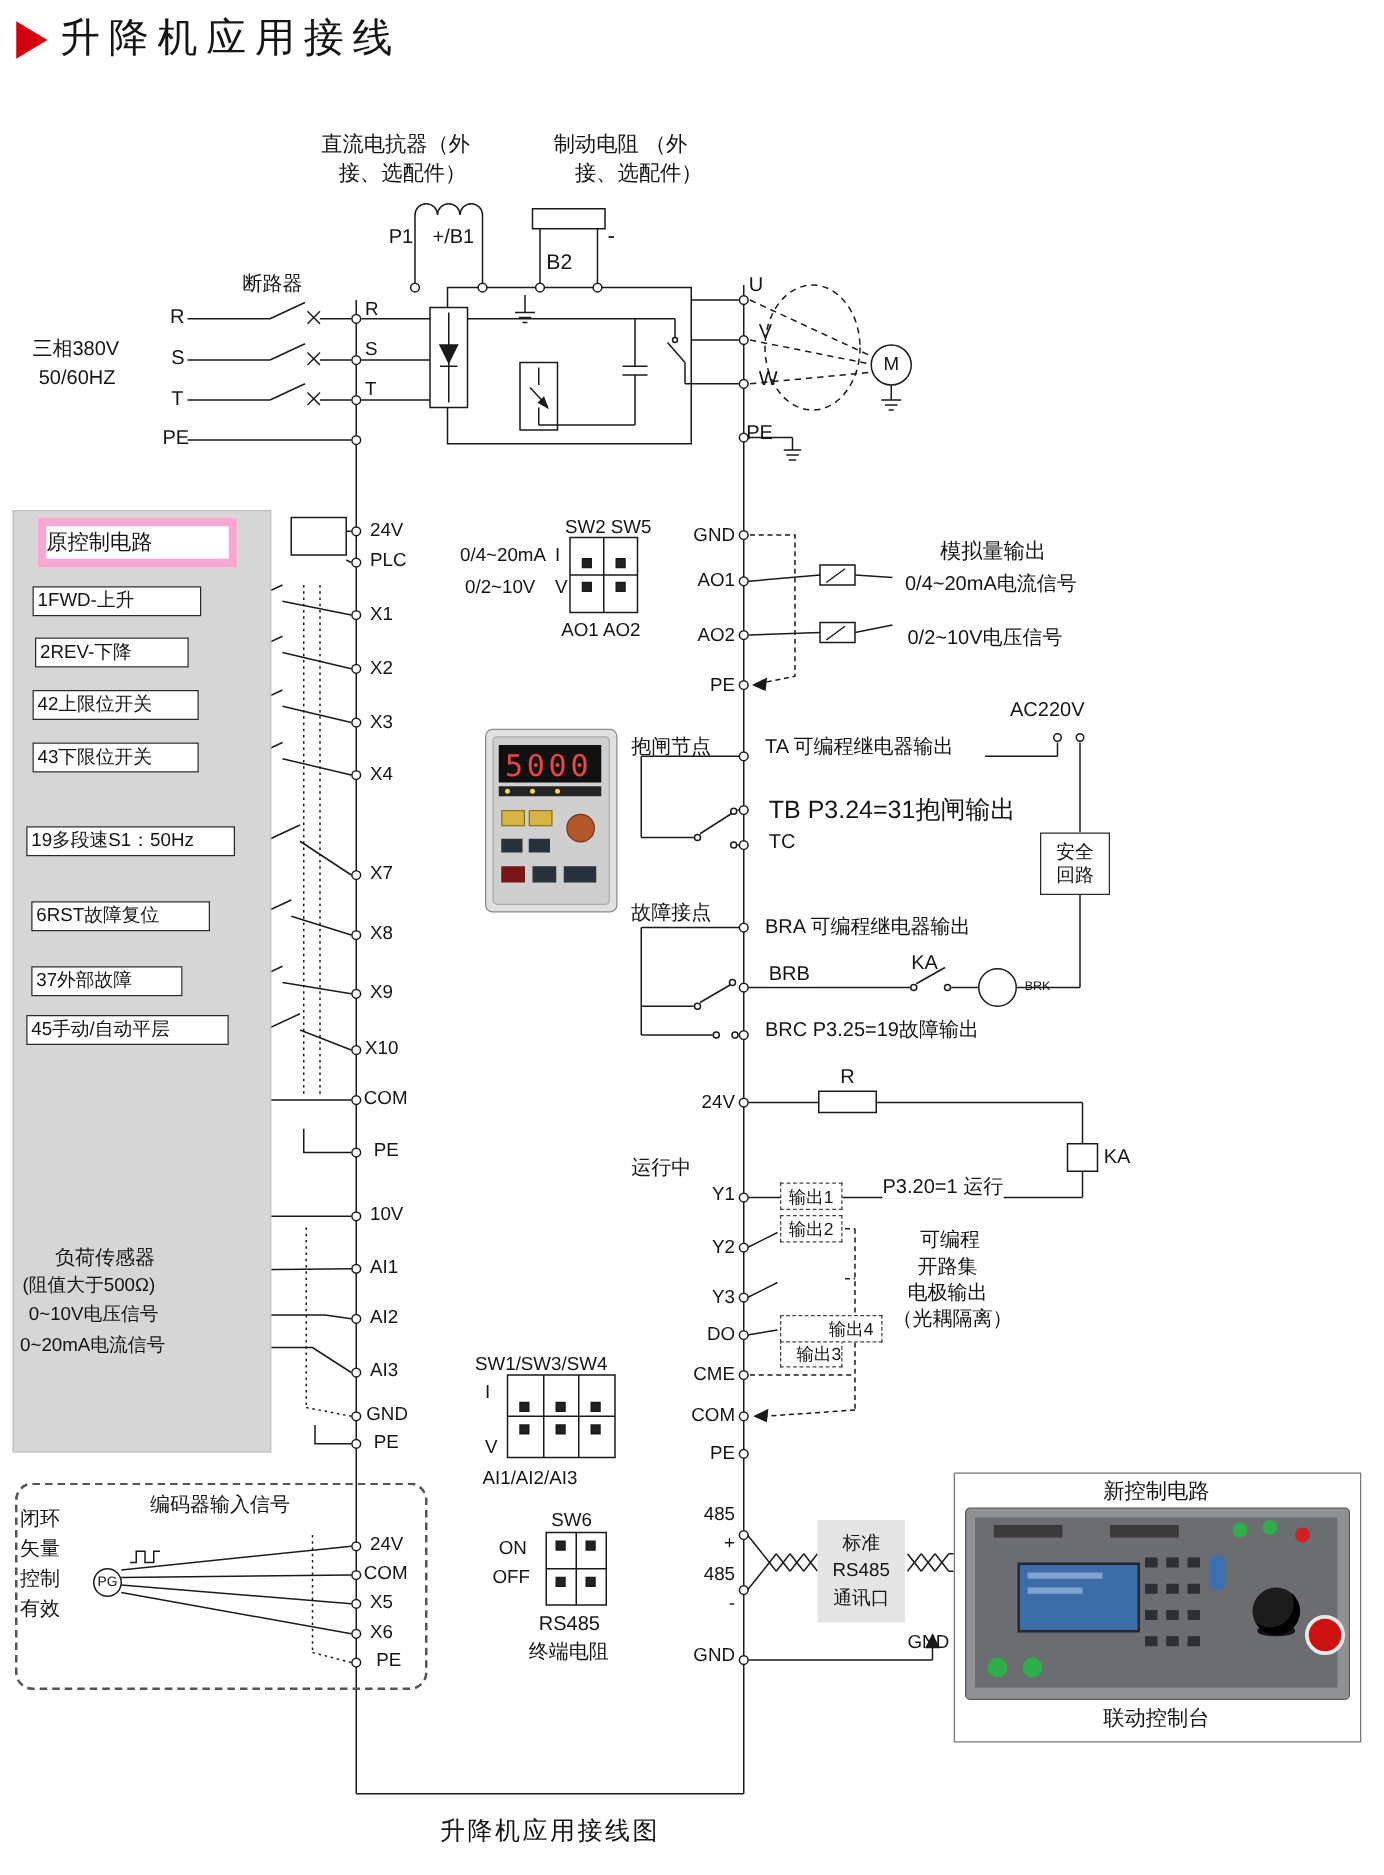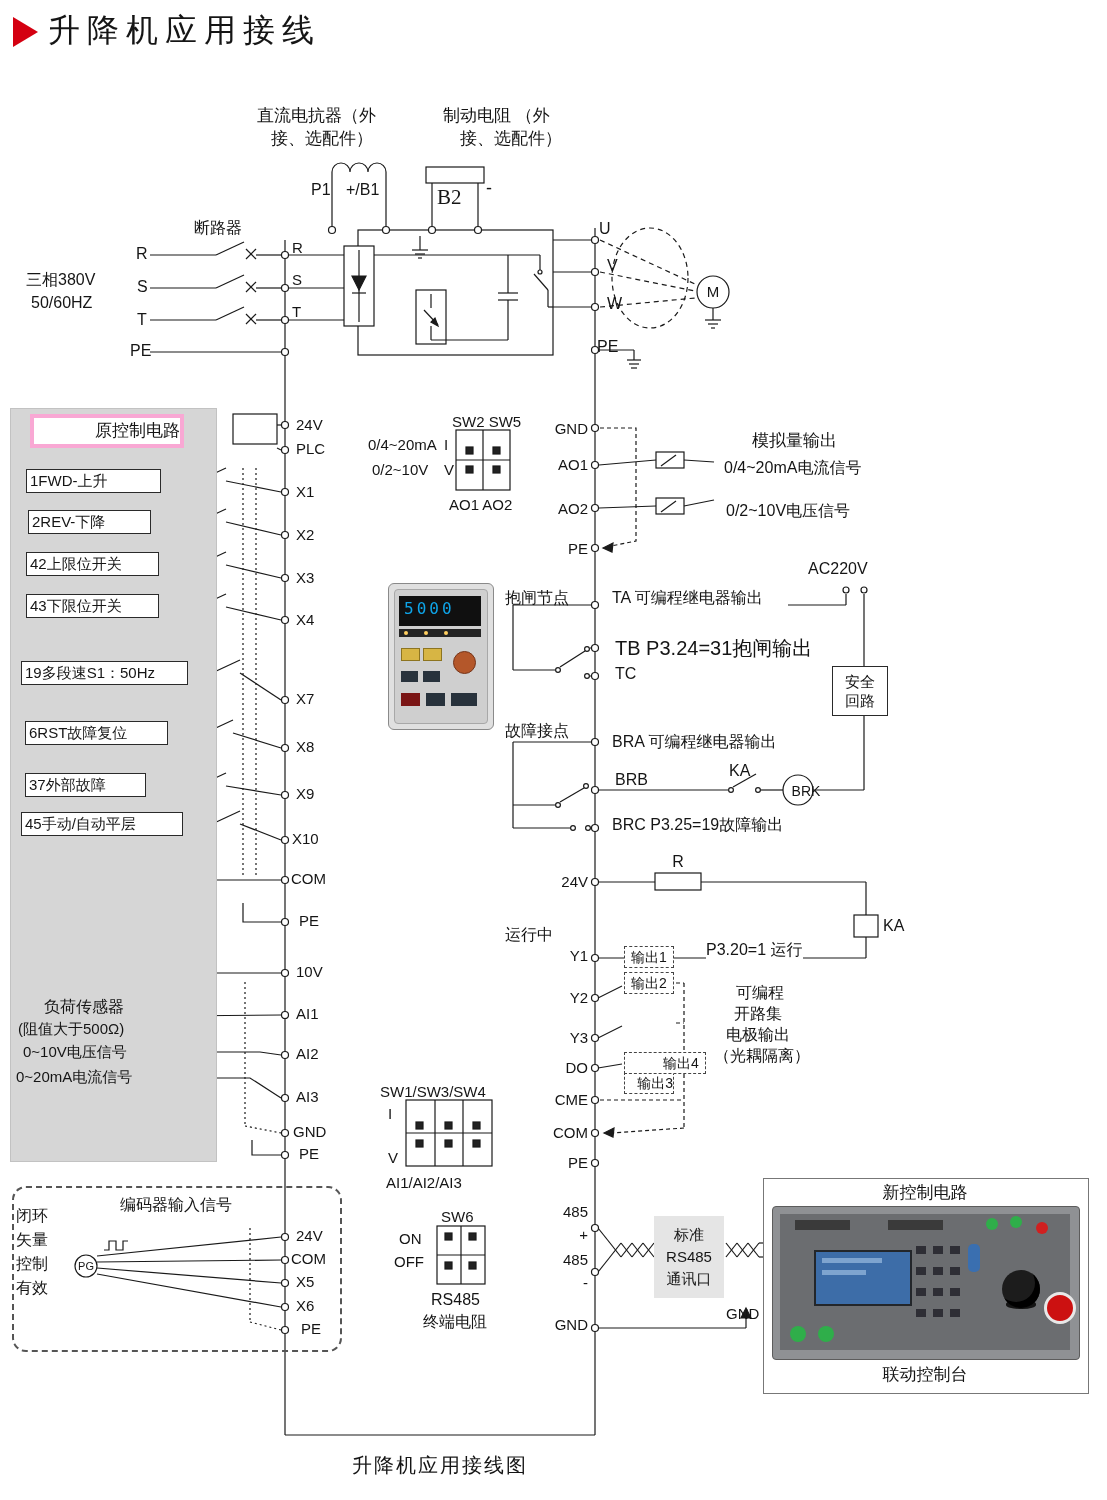--- a/index.html
+++ b/index.html
@@ -8,22 +8,22 @@
   svg{position:absolute;left:0;top:0;}
   .lbl{position:absolute;white-space:nowrap;line-height:1.12;font-size:15px;color:#151515;z-index:3;}
   .rlab{position:absolute;left:536px;width:52px;text-align:right;white-space:nowrap;font-size:15px;z-index:3;}
   .inbox{position:absolute;background:#fff;border:1px solid #2a2a2a;font-size:15px;line-height:22px;
          padding:0 3px;white-space:nowrap;z-index:3;}
   .outbox{position:absolute;width:48px;height:20px;border:1px dashed #444;background:#fff;font-size:14px;
           text-align:center;line-height:20px;z-index:3;}
   .ctr{text-align:center;}
   .serif{font-family:"Liberation Serif","DejaVu Serif",serif;}
   .panelgray{position:absolute;left:10px;top:408px;width:205px;height:752px;background:#d6d6d6;border:1px solid #c2c2c2;z-index:1;}
-  .titlebox{position:absolute;left:30px;top:414px;width:146px;height:26px;background:#fff;border:4px solid #f9a8d4;
-            font-size:17px;line-height:26px;text-align:right;z-index:3;}
+  .titlebox{position:absolute;left:30px;top:414px;width:146px;height:26px;background:#fff;border:7px solid #f9a8d4;
+            font-size:17px;line-height:26px;text-align:left;z-index:3;}
   .dashedbox{position:absolute;border:2px dashed #555;border-radius:14px;z-index:1;}
   .red-tri{position:absolute;left:13px;top:17px;width:0;height:0;border-top:15px solid transparent;
            border-bottom:15px solid transparent;border-left:25px solid #d40011;z-index:3;}
   .safety{position:absolute;left:832px;top:666px;width:54px;height:48px;background:#fff;border:1px solid #2a2a2a;
           display:flex;flex-direction:column;align-items:center;justify-content:center;font-size:15px;line-height:1.3;z-index:3;}
   .rsbox{position:absolute;left:654px;top:1216px;width:70px;height:82px;background:#e5e5e5;
          display:flex;flex-direction:column;align-items:center;justify-content:center;font-size:15px;line-height:1.45;z-index:3;}
   .abs{position:absolute;z-index:3;}
 </style>
 </head>
@@ -390,21 +390,21 @@
 
   <div class="red-tri"></div>
   <div class="lbl serif" style="left:48px;top:13px;font-size:32px;letter-spacing:7px;">升降机应用接线</div>
 
   <div class="lbl" style="left:257px;top:106px;font-size:17px;">直流电抗器（外</div>
   <div class="lbl" style="left:271px;top:129px;font-size:17px;">接、选配件）</div>
   <div class="lbl" style="left:443px;top:106px;font-size:17px;">制动电阻 （外</div>
   <div class="lbl" style="left:460px;top:129px;font-size:17px;">接、选配件）</div>
   <div class="lbl" style="left:311px;top:181px;font-size:16px;">P1</div>
   <div class="lbl" style="left:346px;top:181px;font-size:16px;">+/B1</div>
-  <div class="lbl" style="left:437px;top:186px;font-size:21px;font-family:Liberation Serif, serif;">B2</div>
+  <div class="lbl" style="left:437px;top:200px;font-size:17px;">B2</div>
   <div class="lbl" style="left:486px;top:178px;font-size:18px;">-</div>
 
   <div class="lbl" style="left:194px;top:219px;font-size:16px;">断路器</div>
   <div class="lbl" style="left:26px;top:271px;font-size:16px;">三相380V</div>
   <div class="lbl" style="left:31px;top:294px;font-size:16px;">50/60HZ</div>
   <div class="lbl" style="left:136px;top:245px;font-size:16px;">R</div>
   <div class="lbl" style="left:137px;top:278px;font-size:16px;">S</div>
   <div class="lbl" style="left:137px;top:311px;font-size:16px;">T</div>
   <div class="lbl" style="left:130px;top:342px;font-size:16px;">PE</div>
   <div class="lbl" style="left:292px;top:240px;">R</div>
@@ -461,21 +461,21 @@
   <div class="rlab" style="top:456px;">AO1</div>
   <div class="rlab" style="top:500px;">AO2</div>
   <div class="rlab" style="top:540px;">PE</div>
   <div class="lbl" style="left:752px;top:431px;font-size:17px;">模拟量输出</div>
   <div class="lbl" style="left:724px;top:459px;font-size:16px;">0/4~20mA电流信号</div>
   <div class="lbl" style="left:726px;top:486px;font-size:16px;margin-top:16px;">0/2~10V电压信号</div>
 
   <div class="abs" style="left:388px;top:583px;width:104px;height:145px;background:#e0e0e0;border:1px solid #8a8a8a;border-radius:6px;"></div>
   <div class="abs" style="left:394px;top:589px;width:92px;height:133px;background:#cfcfcf;border:1px solid #a8a8a8;border-radius:4px;"></div>
   <div class="abs" style="left:399px;top:596px;width:82px;height:30px;background:#101010;">
-    <div class="abs" style="left:5px;top:3px;font-family:'DejaVu Sans Mono','Liberation Mono',monospace;font-size:16px;letter-spacing:3px;color:#0ea5e9;">5000</div>
+    <div class="abs" style="left:5px;top:3px;font-family:'DejaVu Sans Mono','Liberation Mono',monospace;font-size:24px;letter-spacing:3px;color:#ef4444;">5000</div>
   </div>
   <div class="abs" style="left:399px;top:629px;width:82px;height:8px;background:#242424;"></div>
   <div class="abs" style="left:404px;top:631px;width:4px;height:4px;background:#ffcf60;border-radius:50%;"></div>
   <div class="abs" style="left:424px;top:631px;width:4px;height:4px;background:#ffcf60;border-radius:50%;"></div>
   <div class="abs" style="left:444px;top:631px;width:4px;height:4px;background:#ffcf60;border-radius:50%;"></div>
   <div class="abs" style="left:401px;top:648px;width:17px;height:11px;background:#d7b544;border:1px solid #8d7420;"></div>
   <div class="abs" style="left:423px;top:648px;width:17px;height:11px;background:#d7b544;border:1px solid #8d7420;"></div>
   <div class="abs" style="left:453px;top:651px;width:21px;height:21px;background:#b4572a;border:1px solid #76351a;border-radius:50%;"></div>
   <div class="abs" style="left:401px;top:671px;width:17px;height:11px;background:#28323c;"></div>
   <div class="abs" style="left:423px;top:671px;width:17px;height:11px;background:#28323c;"></div>
@@ -490,21 +490,21 @@
   <div class="lbl" style="left:808px;top:560px;font-size:16px;">AC220V</div>
   <div class="safety">
     <span>安全</span>
     <span>回路</span>
   </div>
 
   <div class="lbl" style="left:505px;top:722px;font-size:16px;">故障接点</div>
   <div class="lbl" style="left:612px;top:733px;font-size:16px;">BRA 可编程继电器输出</div>
   <div class="lbl" style="left:615px;top:771px;font-size:16px;background:#fff;">BRB</div>
   <div class="lbl" style="left:729px;top:762px;font-size:16px;">KA</div>
-  <div class="lbl ctr" style="left:784px;top:784px;width:44px;font-size:14px;">BRK</div>
+  <div class="lbl ctr" style="left:784px;top:784px;width:44px;font-size:10px;padding-left:24px;">BRK</div>
   <div class="lbl" style="left:612px;top:816px;font-size:16px;">BRC P3.25=19故障输出</div>
 
   <div class="rlab" style="top:873px;">24V</div>
   <div class="lbl ctr" style="left:664px;top:853px;width:28px;font-size:16px;">R</div>
   <div class="lbl" style="left:883px;top:917px;font-size:16px;">KA</div>
 
   <div class="lbl" style="left:505px;top:926px;font-size:16px;">运行中</div>
   <div class="rlab" style="top:947px;">Y1</div>
   <div class="rlab" style="top:989px;">Y2</div>
   <div class="rlab" style="top:1029px;">Y3</div>

